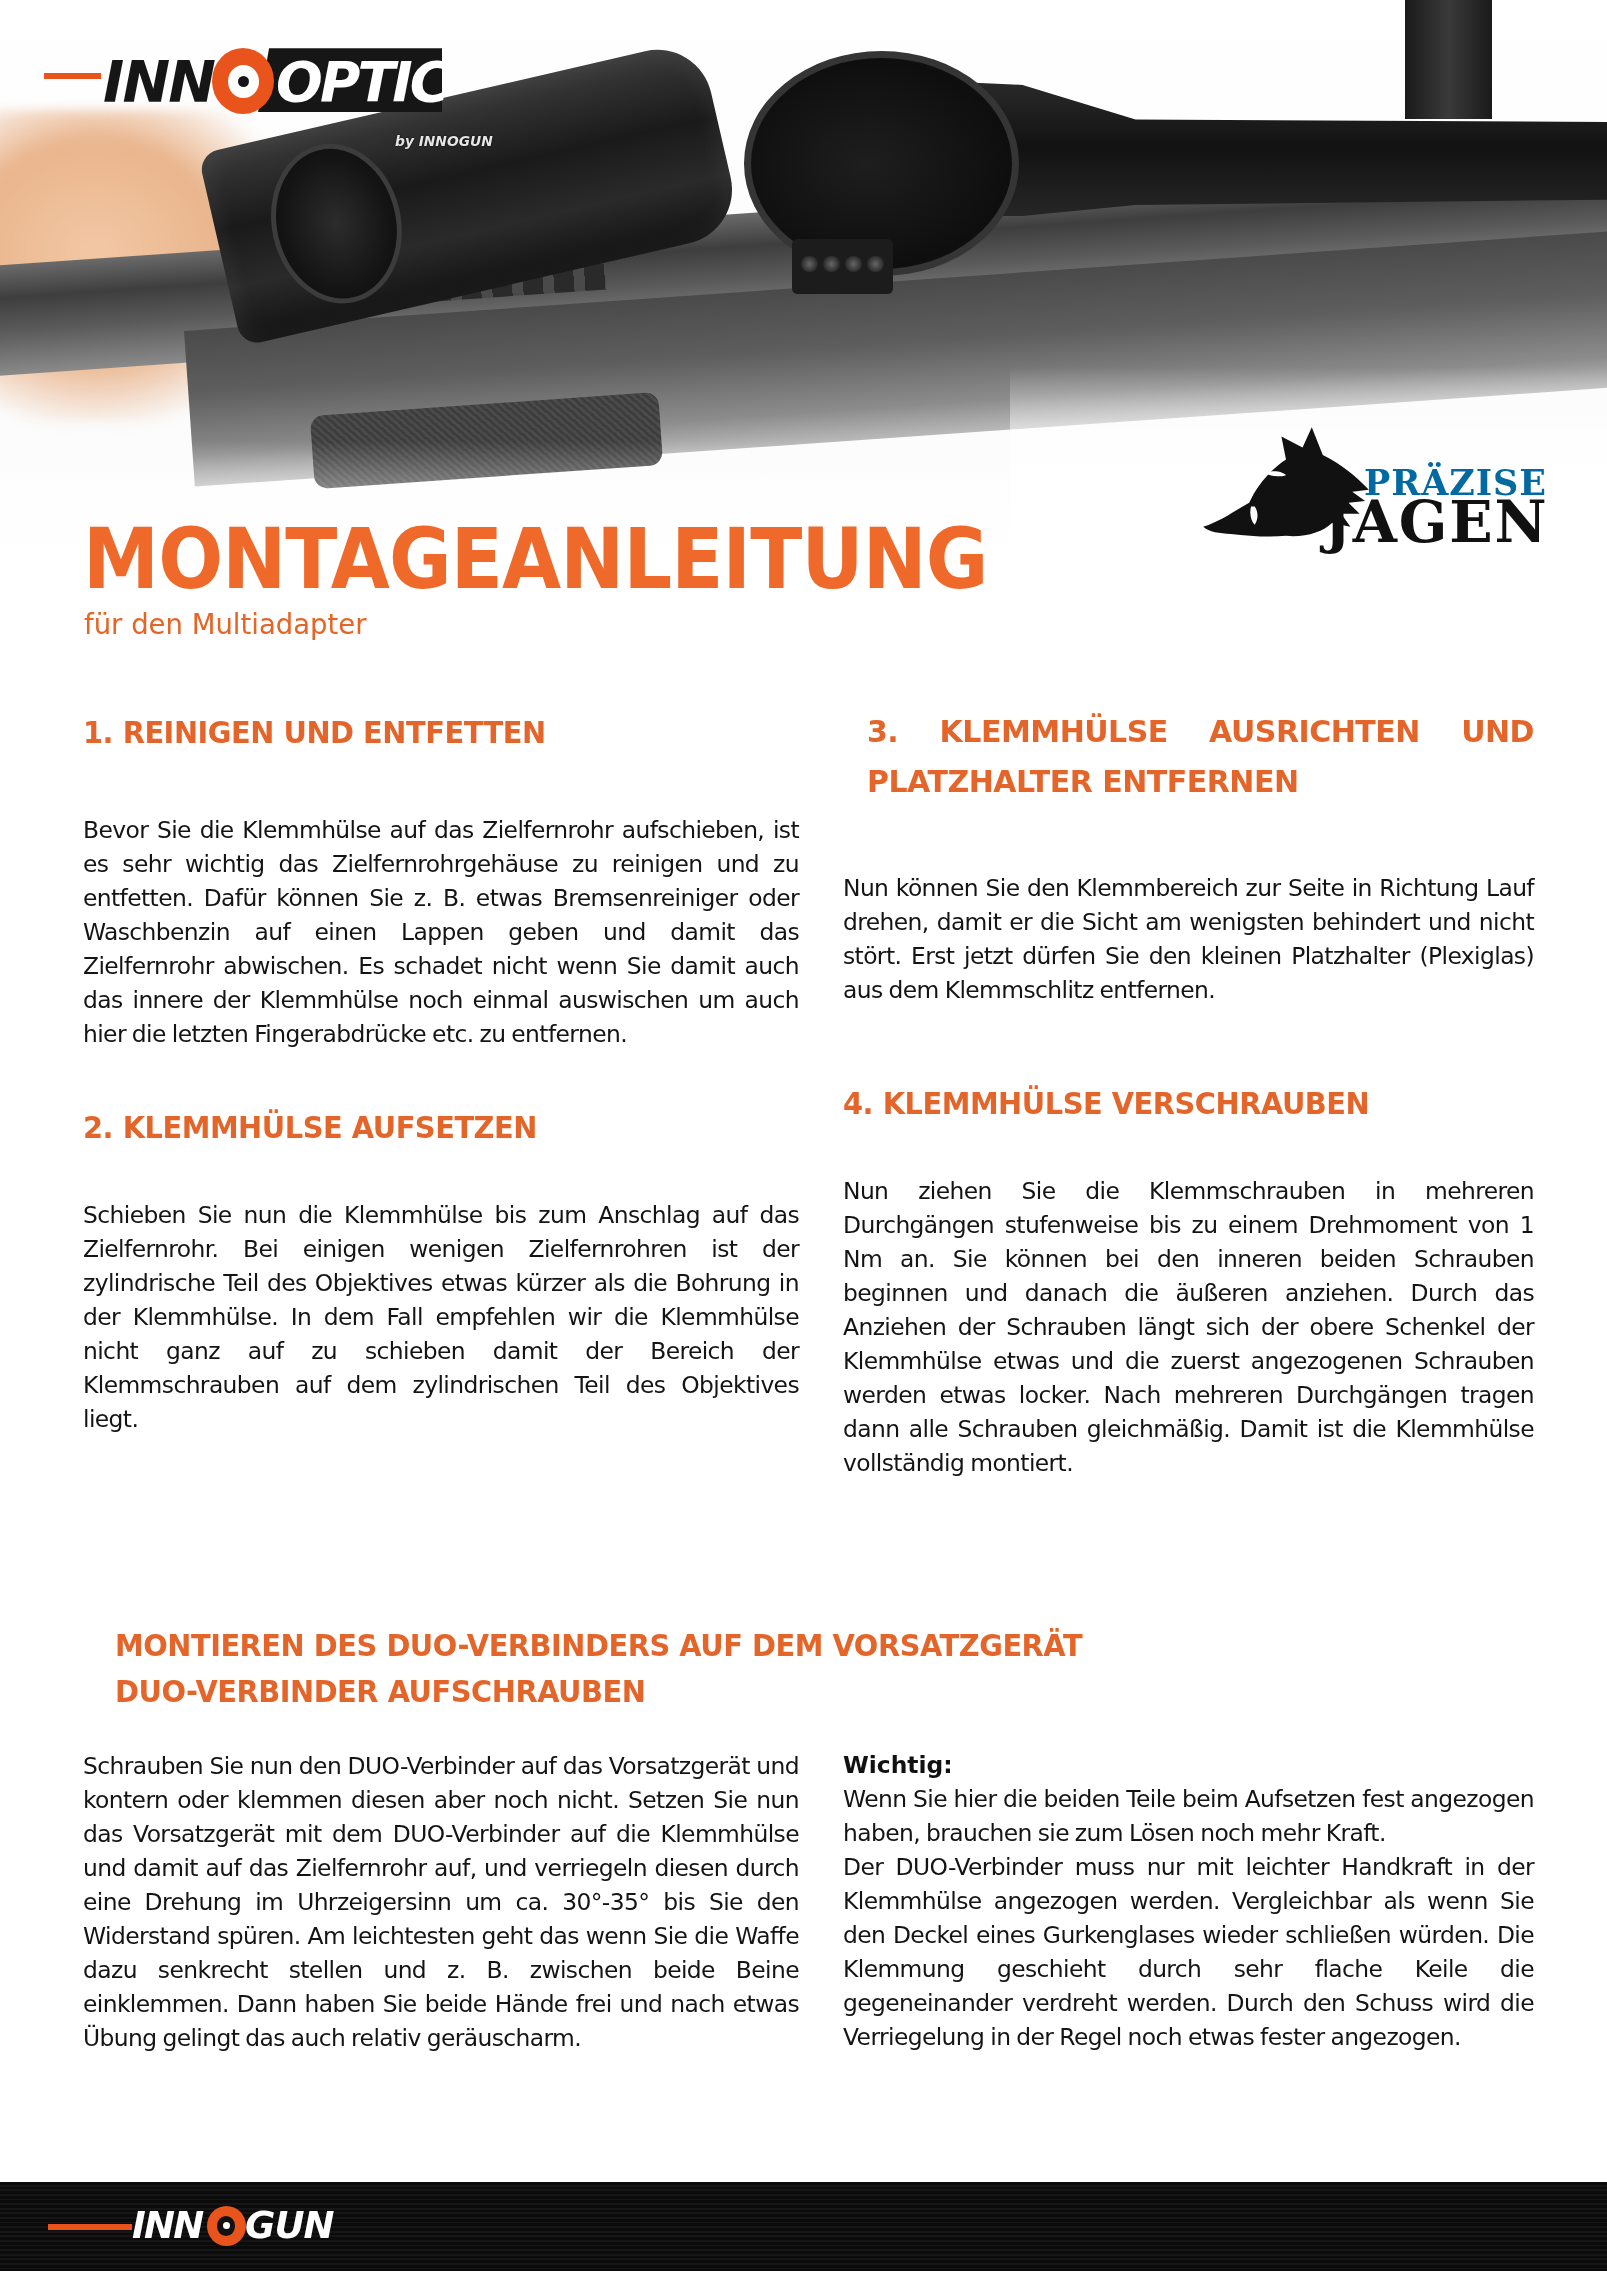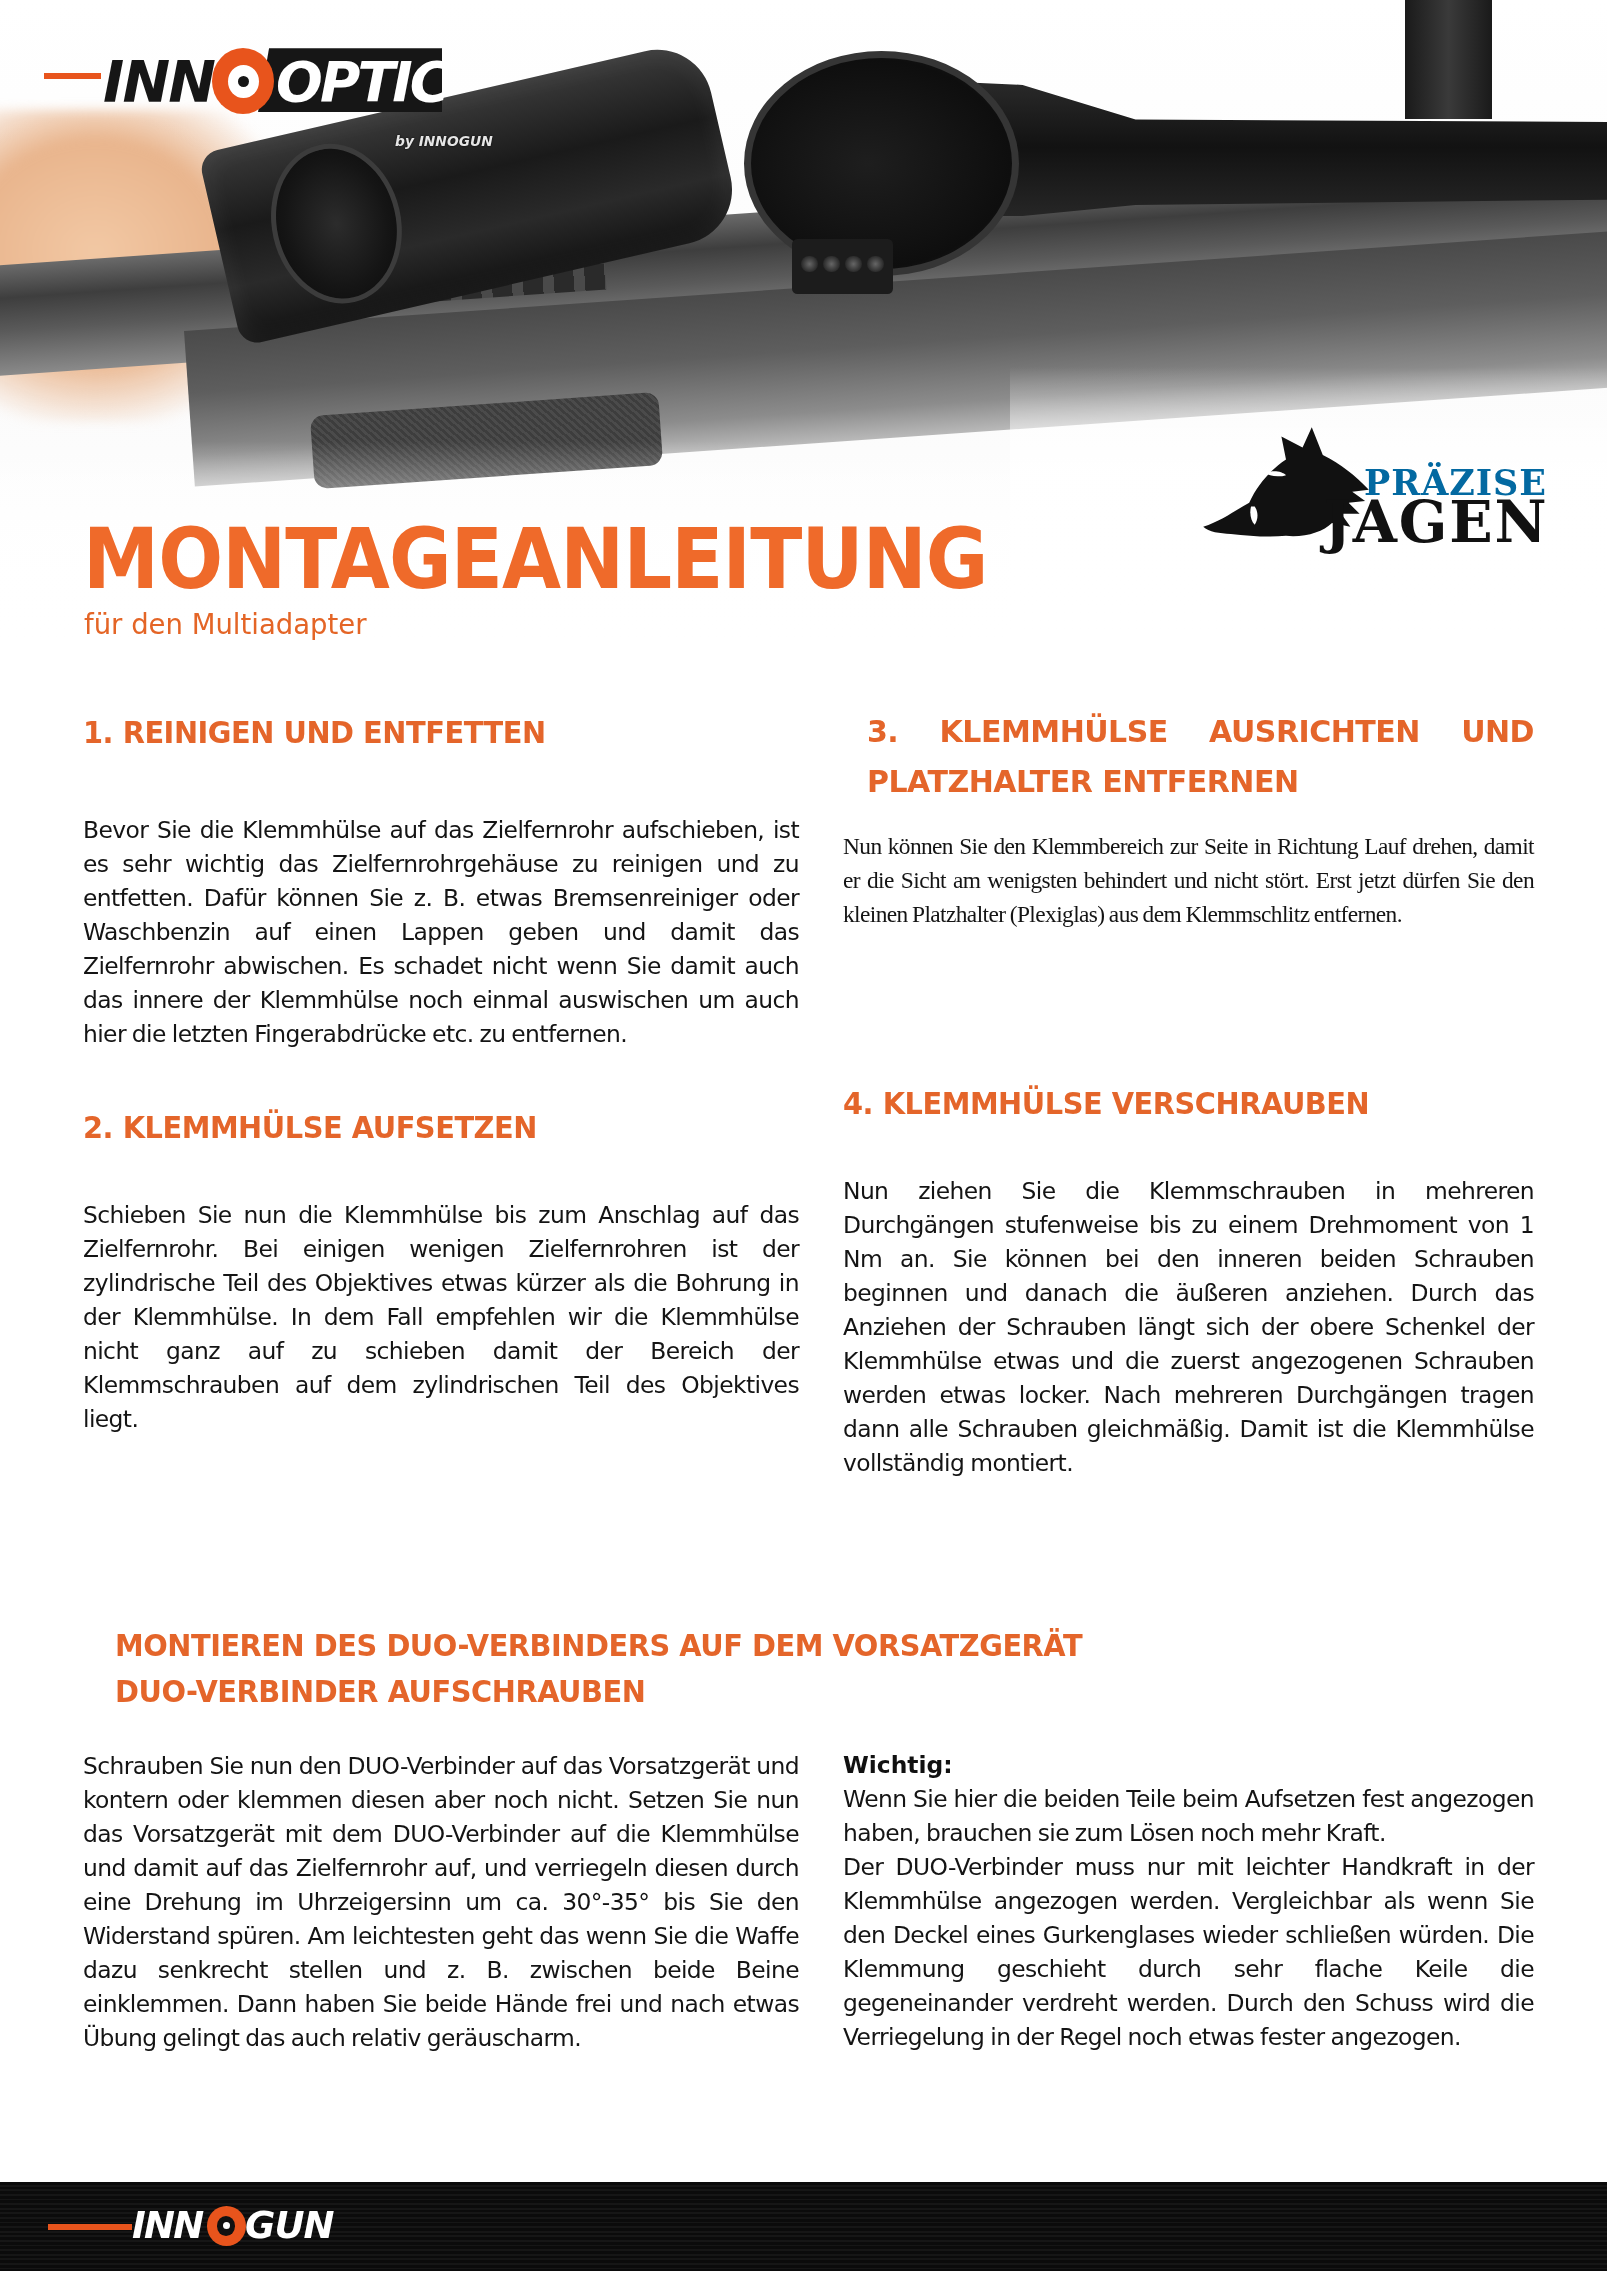--- a/index.html
+++ b/index.html
@@ -86,21 +86,21 @@
           letter-spacing: -0.5px; transform: scaleX(0.93); transform-origin: 0 0; white-space: nowrap; }
   .section-heading.justify { white-space: normal; text-align: justify; text-align-last: left; transform: none; font-size: 30px; margin-left: 24px; }
   .section-body { font-family: "DejaVu Sans", sans-serif; font-size: 23.4px; line-height: 34px; color: #141414;
           text-align: justify; hyphens: manual; letter-spacing: -0.6px; word-spacing: -0.9px; }
 
   #sec1 { left: 83px; top: 707px; }
   #sec1 .section-body { margin-top: 56px; }
   #sec2 { left: 83px; top: 1102px; }
   #sec2 .section-body { margin-top: 46px; }
   #sec3 { left: 843px; top: 707px; width: 691px; }
-  #sec3 .section-body { margin-top: 22px; font-family: Liberation Serif, serif; }
+  #sec3 .section-body { margin-top: 64px; }
   #sec4 { left: 843px; top: 1078px; width: 691px; }
   #sec4 .section-body { margin-top: 46px; }
 
   .duo-heading { position: absolute; left: 83px; top: 1622px; width: 1194px; margin-left: 32px; }
   .duo-heading .section-heading { line-height: 46px; }
   #sec5 { left: 83px; top: 1749px; width: 716px; }
   #sec5 .section-body { line-height: 34px; }
   #sec6 { left: 843px; top: 1749px; width: 691px; }
   #sec6 .section-body { line-height: 34px; }
   .wichtig-label { font-family: "DejaVu Sans", sans-serif; font-weight: bold; font-size: 23.4px; line-height: 33px; color: #111; }

